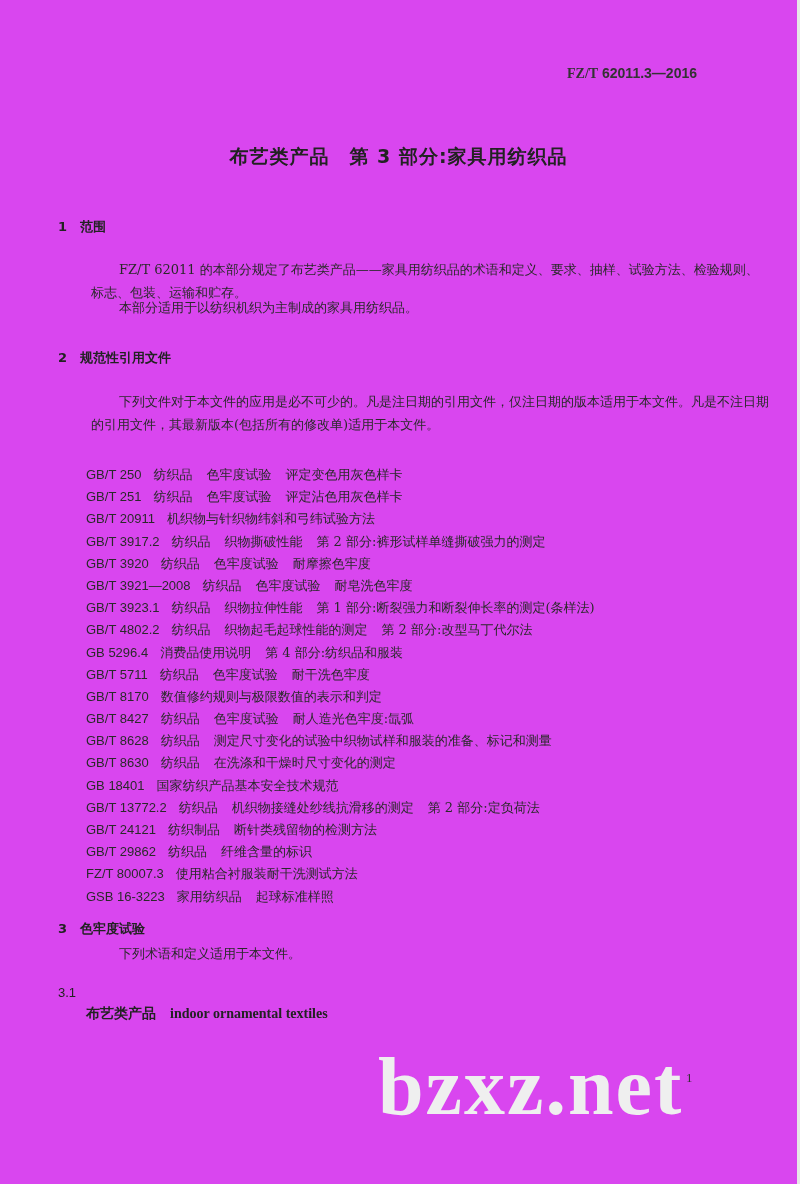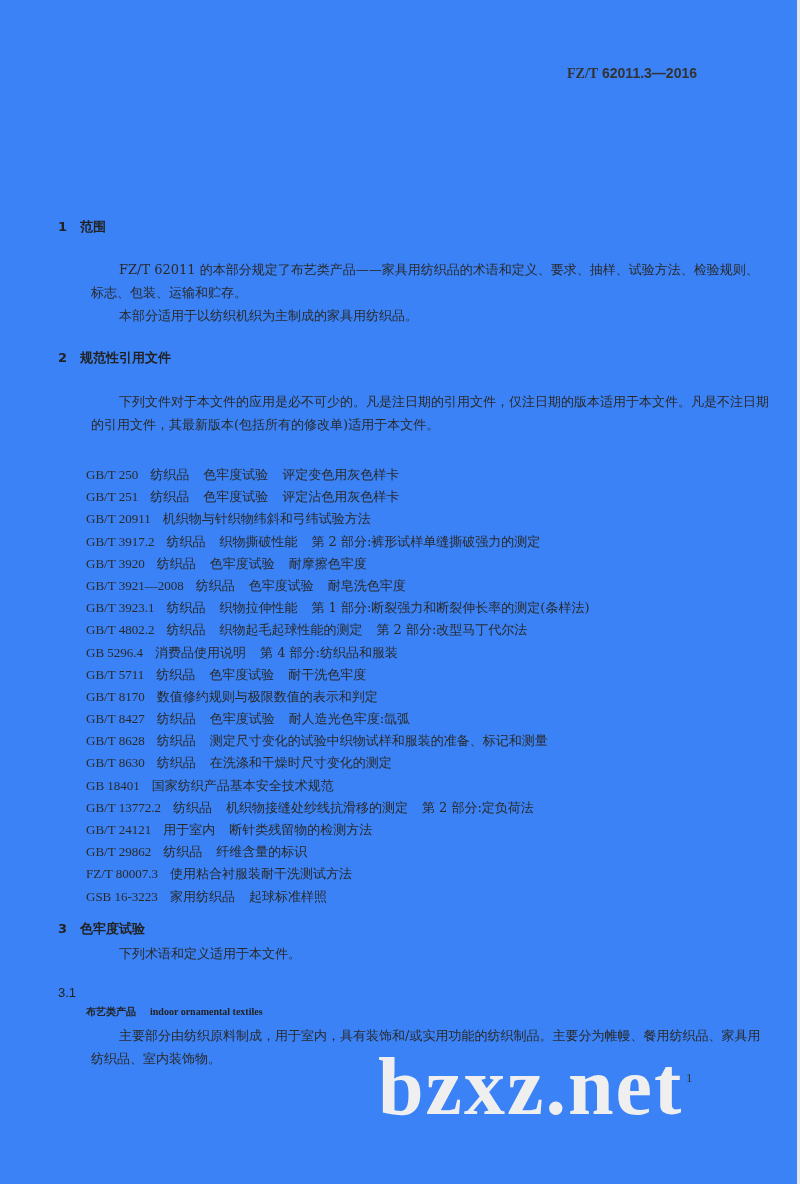--- a/index.html
+++ b/index.html
@@ -3,21 +3,21 @@
 <meta charset="utf-8">
 <style>
   html, body { margin: 0; padding: 0; }
   body {
     width: 800px; height: 1184px; background: #f7f7f7;
     font-family: "DejaVu Serif", "Liberation Serif", serif;
     color: #222; position: relative; overflow: hidden;
   }
   .page {
     position: absolute; left: 0; top: 0; width: 797px; height: 1184px;
-    background: #3b82f6; border-right: 3px solid #e6e6e6;
+    background: #d946ef; border-right: 3px solid #e6e6e6;
   }
   .std-code {
     position: absolute; top: 65px; right: 100px;
     font-family: "Liberation Sans", sans-serif; font-size: 14px; font-weight: bold;
     color: #333;
   }
   .std-code .fz { font-family: "Liberation Serif", serif; }
   .title {
     position: absolute; top: 144px; left: 0; width: 797px; text-align: center;
     font-family: "DejaVu Sans", sans-serif; font-size: 19px; font-weight: bold;
@@ -29,29 +29,29 @@
   }
   .sec-head .num { display: inline-block; width: 22px; }
   .para {
     position: absolute; left: 58px; width: 680px;
     font-size: 13px; line-height: 23px; color: #2a2a2a; text-indent: 28px; margin-left: 33px;
   }
   .ref-list { position: absolute; left: 86px; top: 464px; }
   .ref {
     font-size: 13px; height: 22.2px; line-height: 22px; white-space: nowrap; color: #2a2a2a;
   }
-  .ref .code { font-family: Liberation Serif, serif; margin-right: 12px; }
+  .ref .code { font-family: Liberation Sans, sans-serif; margin-right: 12px; }
   .ref .t { margin-right: 14px; }
   .term-num {
     position: absolute; left: 58px; top: 985px;
     font-family: "Liberation Sans", sans-serif; font-size: 13px; color: #222;
   }
   .term-head {
     position: absolute; left: 86px; top: 1005px;
-    font-size: 10px; font-weight: bold; color: #222;
+    font-size: 14px; font-weight: bold; color: #222;
   }
   .term-head .en { font-family: "Liberation Serif", serif; margin-left: 14px; }
   .watermark {
     position: absolute; left: 378px; top: 1040px;
     font-family: Liberation Serif, serif; font-weight: bold; font-size: 82px;
     color: #efefef; letter-spacing: 2px;
   }
   .page-num {
     position: absolute; left: 686px; top: 1070px;
     font-family: "Liberation Serif", serif; font-size: 13px; color: #333;
@@ -60,26 +60,27 @@
 </head>
 <body>
 
 <div class="page">
 
   <div class="std-code">
     <span class="fz">FZ/T</span>
     <span>62011.3—2016</span>
   </div>
 
+  <div class="title">布艺类产品　第 3 部分:家具用纺织品</div>
 
   <div class="sec-head" style="top:218px">
     <span class="num">1</span><span>范围</span>
   </div>
   <div class="para" style="top:258px">FZ/T 62011 的本部分规定了布艺类产品——家具用纺织品的术语和定义、要求、抽样、试验方法、检验规则、标志、包装、运输和贮存。</div>
-  <div class="para" style="top:304px">本部分适用于以纺织机织为主制成的家具用纺织品。</div>
+  <div class="para" style="top:296px">本部分适用于以纺织机织为主制成的家具用纺织品。</div>
 
   <div class="sec-head" style="top:349px">
     <span class="num">2</span><span>规范性引用文件</span>
   </div>
   <div class="para" style="top:390px">下列文件对于本文件的应用是必不可少的。凡是注日期的引用文件，仅注日期的版本适用于本文件。凡是不注日期的引用文件，其最新版本(包括所有的修改单)适用于本文件。</div>
 
   <div class="ref-list">
     <div class="ref"><span class="code">GB/T 250</span><span class="t">纺织品</span><span class="t">色牢度试验</span><span class="t">评定变色用灰色样卡</span></div>
     <div class="ref"><span class="code">GB/T 251</span><span class="t">纺织品</span><span class="t">色牢度试验</span><span class="t">评定沾色用灰色样卡</span></div>
     <div class="ref"><span class="code">GB/T 20911</span><span class="t">机织物与针织物纬斜和弓纬试验方法</span></div>
@@ -89,32 +90,31 @@
     <div class="ref"><span class="code">GB/T 3923.1</span><span class="t">纺织品</span><span class="t">织物拉伸性能</span><span class="t">第 1 部分:断裂强力和断裂伸长率的测定(条样法)</span></div>
     <div class="ref"><span class="code">GB/T 4802.2</span><span class="t">纺织品</span><span class="t">织物起毛起球性能的测定</span><span class="t">第 2 部分:改型马丁代尔法</span></div>
     <div class="ref"><span class="code">GB 5296.4</span><span class="t">消费品使用说明</span><span class="t">第 4 部分:纺织品和服装</span></div>
     <div class="ref"><span class="code">GB/T 5711</span><span class="t">纺织品</span><span class="t">色牢度试验</span><span class="t">耐干洗色牢度</span></div>
     <div class="ref"><span class="code">GB/T 8170</span><span class="t">数值修约规则与极限数值的表示和判定</span></div>
     <div class="ref"><span class="code">GB/T 8427</span><span class="t">纺织品</span><span class="t">色牢度试验</span><span class="t">耐人造光色牢度:氙弧</span></div>
     <div class="ref"><span class="code">GB/T 8628</span><span class="t">纺织品</span><span class="t">测定尺寸变化的试验中织物试样和服装的准备、标记和测量</span></div>
     <div class="ref"><span class="code">GB/T 8630</span><span class="t">纺织品</span><span class="t">在洗涤和干燥时尺寸变化的测定</span></div>
     <div class="ref"><span class="code">GB 18401</span><span class="t">国家纺织产品基本安全技术规范</span></div>
     <div class="ref"><span class="code">GB/T 13772.2</span><span class="t">纺织品</span><span class="t">机织物接缝处纱线抗滑移的测定</span><span class="t">第 2 部分:定负荷法</span></div>
-    <div class="ref"><span class="code">GB/T 24121</span><span class="t">用于室内</span><span class="t">断针类残留物的检测方法</span></div>
+    <div class="ref"><span class="code">GB/T 24121</span><span class="t">纺织制品</span><span class="t">断针类残留物的检测方法</span></div>
     <div class="ref"><span class="code">GB/T 29862</span><span class="t">纺织品</span><span class="t">纤维含量的标识</span></div>
     <div class="ref"><span class="code">FZ/T 80007.3</span><span class="t">使用粘合衬服装耐干洗测试方法</span></div>
     <div class="ref"><span class="code">GSB 16-3223</span><span class="t">家用纺织品</span><span class="t">起球标准样照</span></div>
   </div>
 
   <div class="sec-head" style="top:920px">
     <span class="num">3</span><span>色牢度试验</span>
   </div>
   <div class="para" style="top:942px">下列术语和定义适用于本文件。</div>
 
   <div class="term-num">3.1</div>
   <div class="term-head">
     <span>布艺类产品</span><span class="en">indoor ornamental textiles</span>
   </div>
-  <div class="para" style="top:1024px">主要部分由纺织原料制成，用于室内，具有装饰和/或实用功能的纺织制品。主要分为帷幔、餐用纺织品、家具用纺织品、室内装饰物。</div>
 
   <div class="watermark">bzxz.net</div>
   <div class="page-num">1</div>
 </div>
 
 </body></html>

